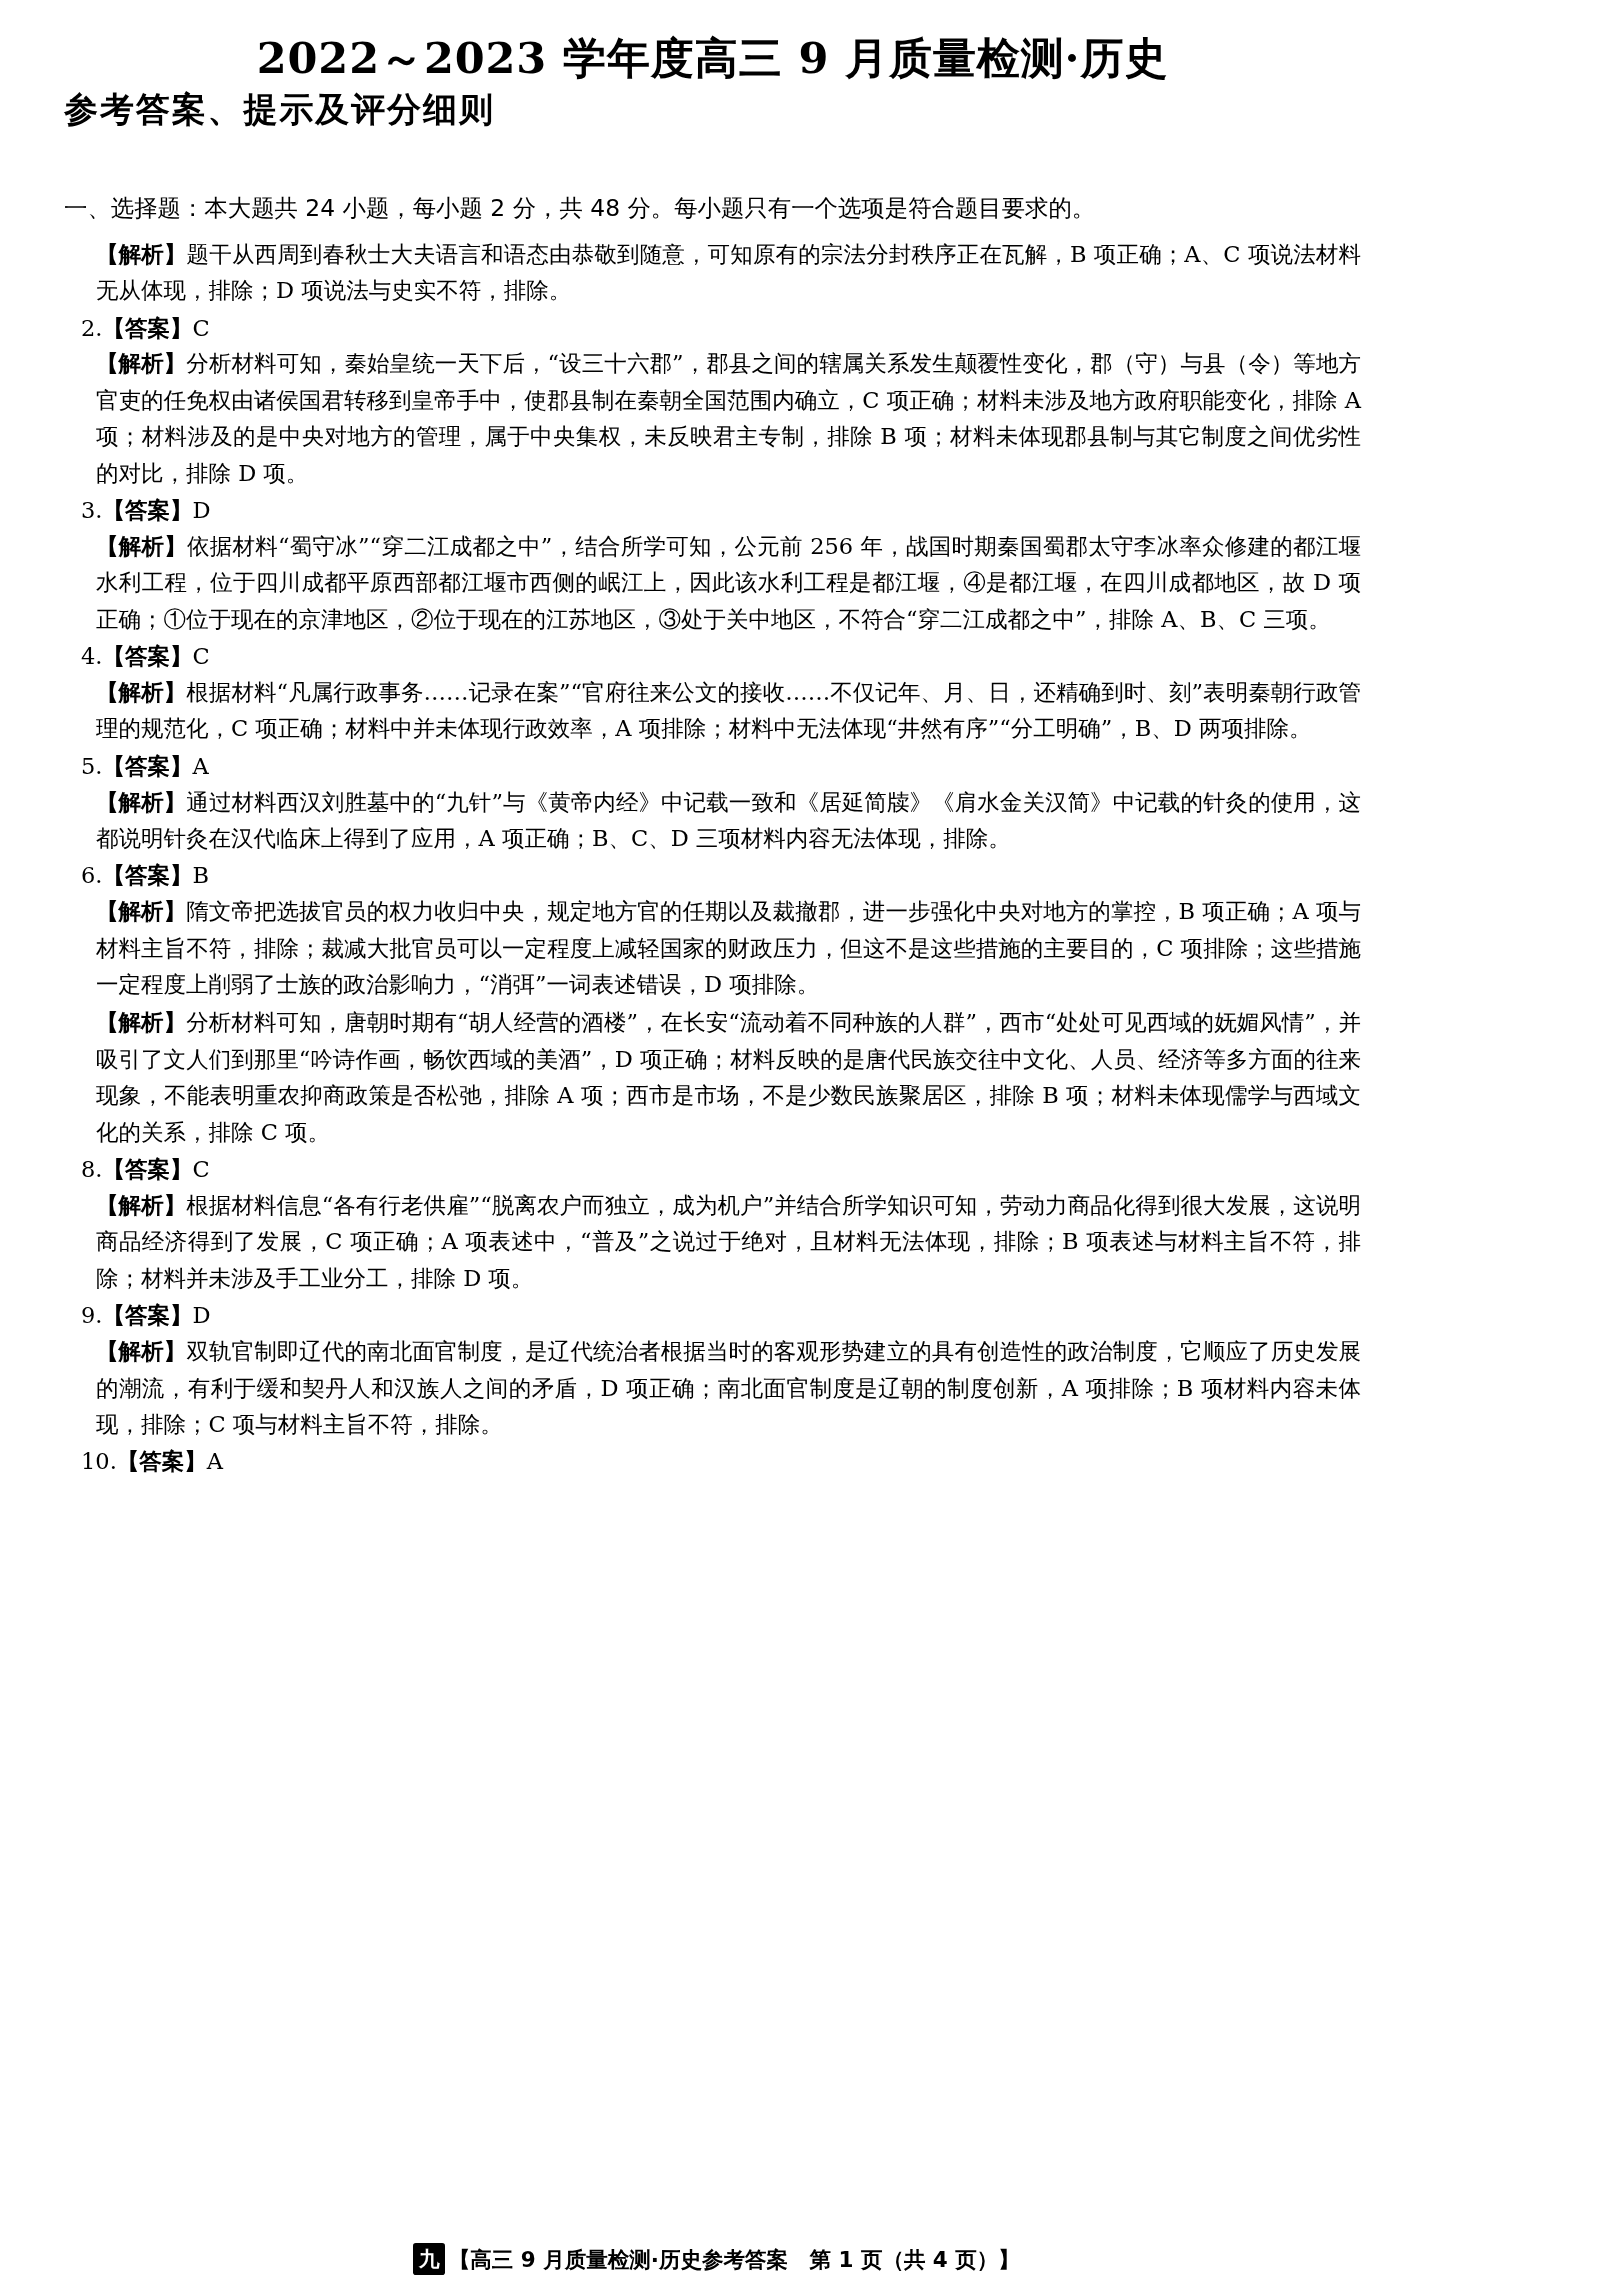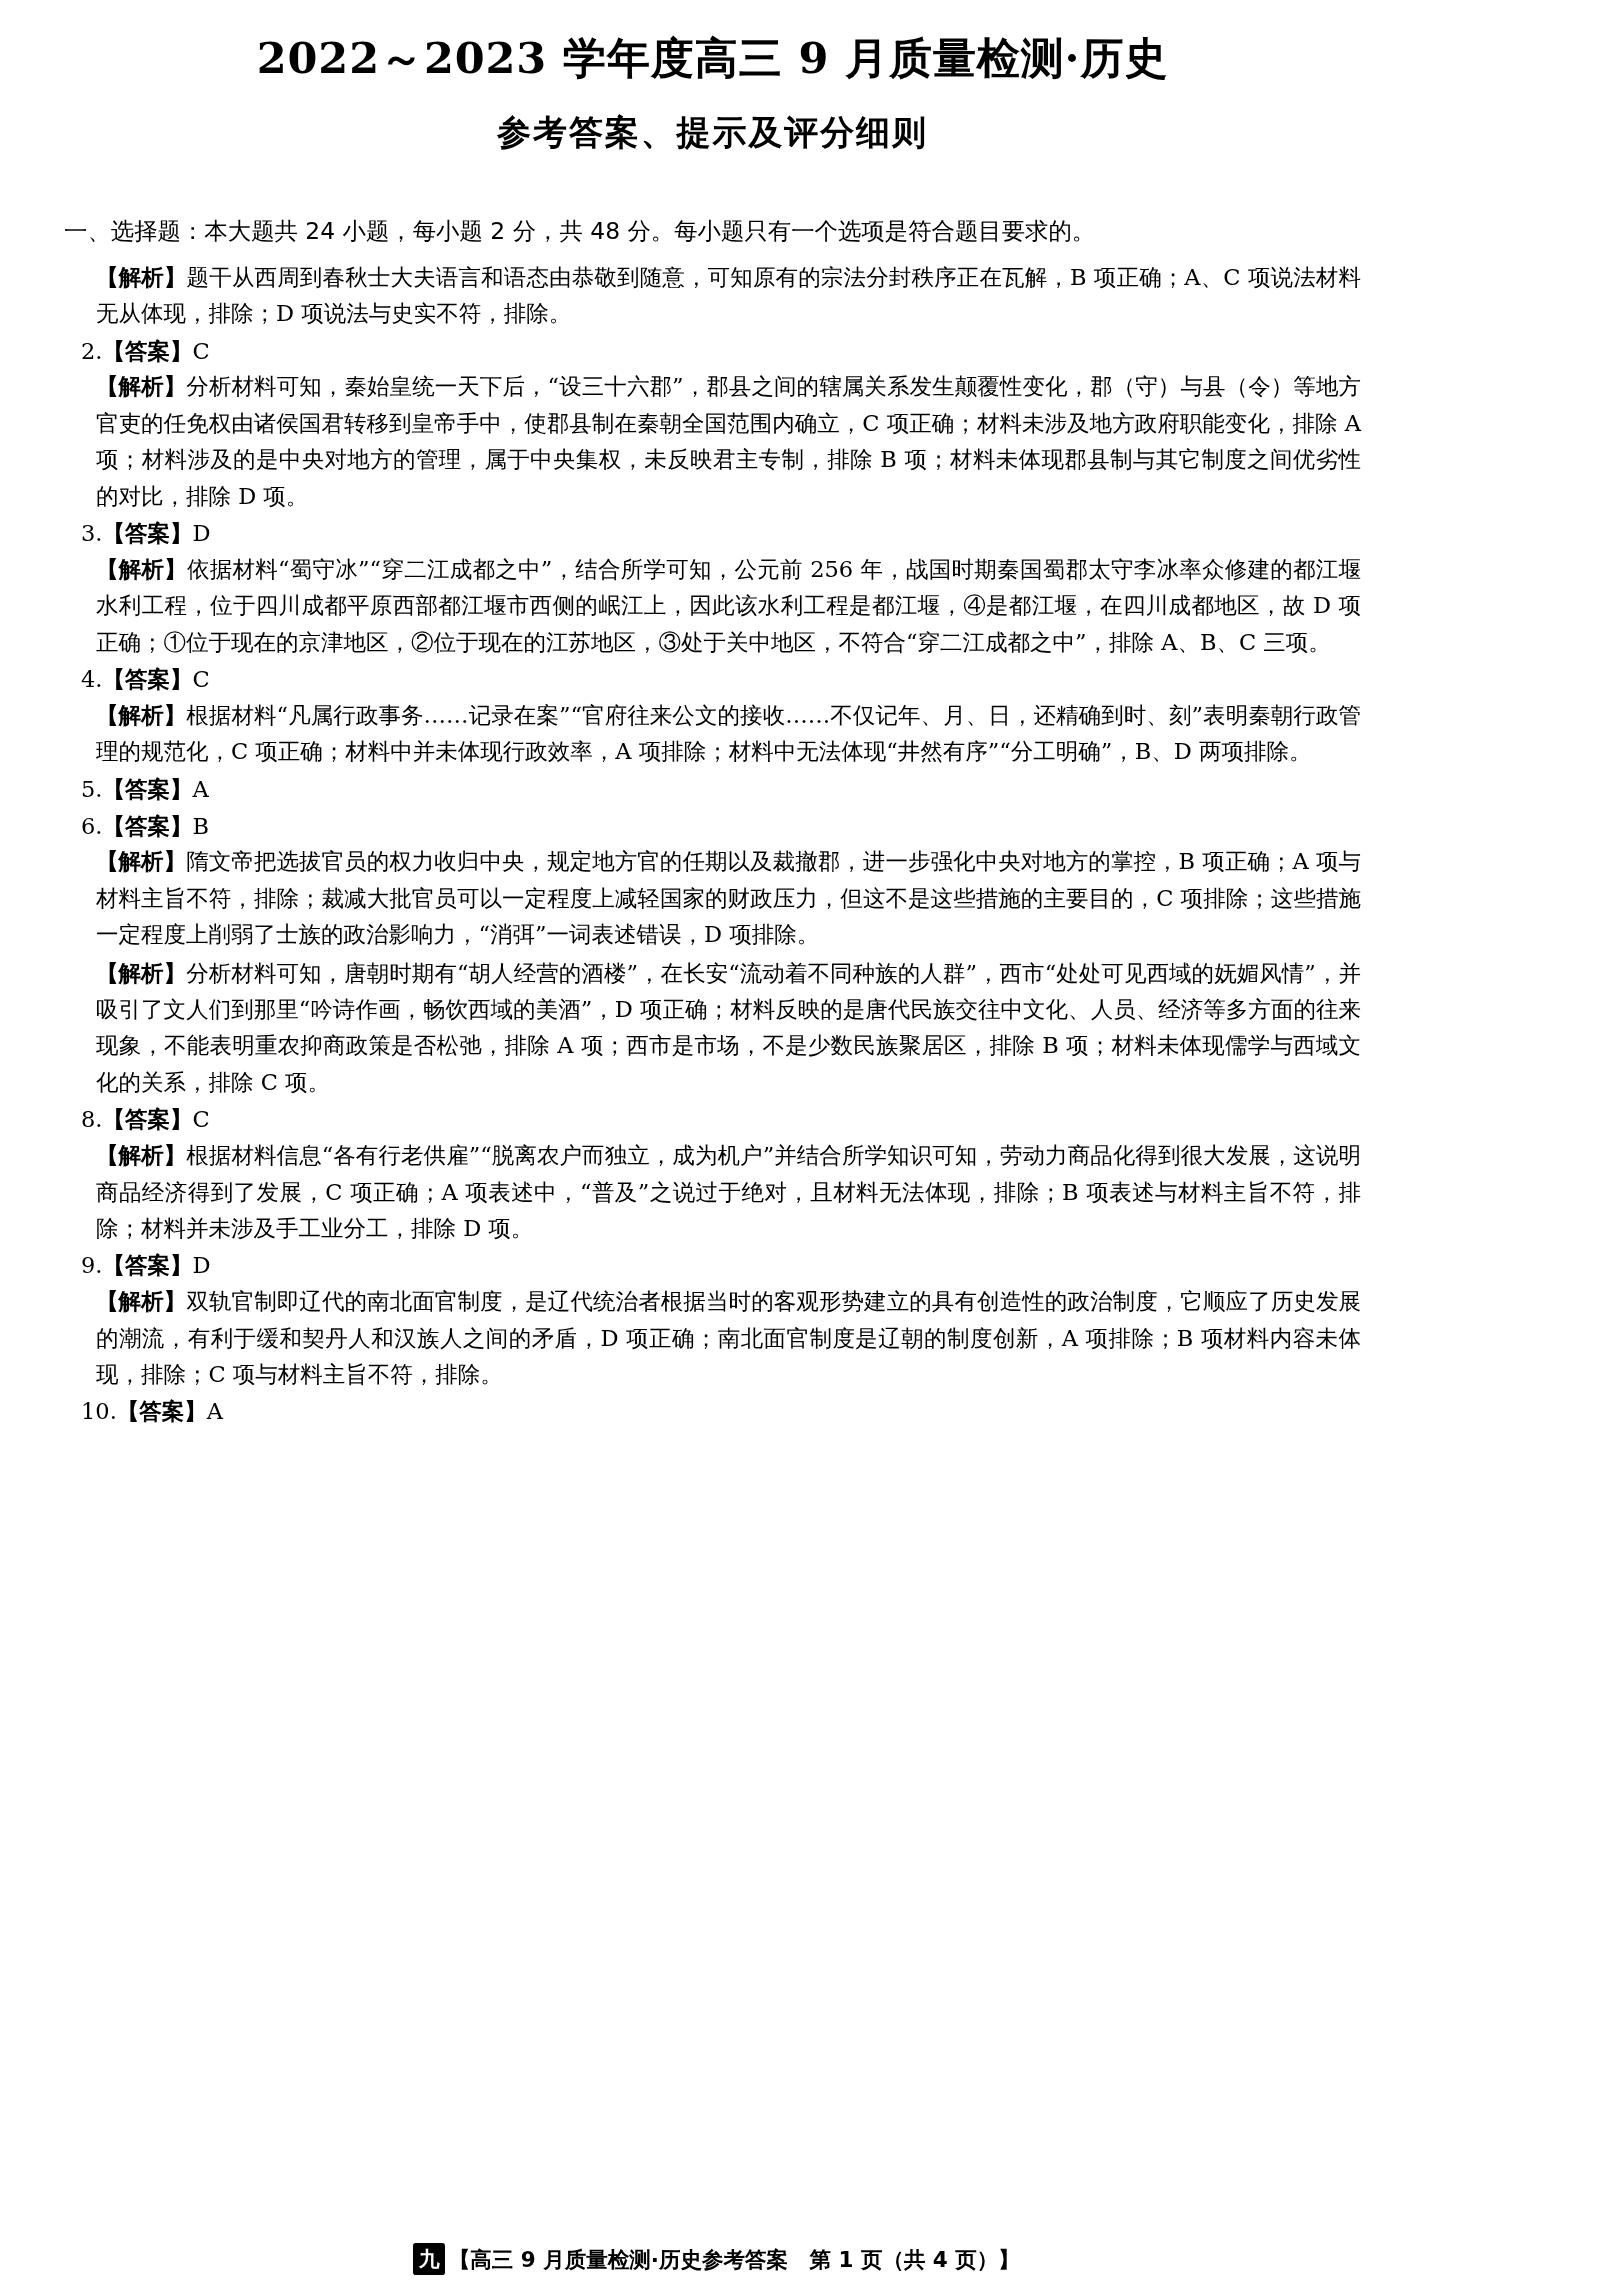--- a/index.html
+++ b/index.html
@@ -22,25 +22,24 @@
   .doc-title {
     text-align: center;
     font-size: 43px;
     font-weight: bold;
     letter-spacing: 0.9px;
     line-height: 1.25;
     margin-top: 7.5px;
     font-family: "DejaVu Serif", "Liberation Serif", serif;
   }
   .doc-subtitle {
-    text-align: center;
     font-size: 34px;
     font-weight: bold;
     letter-spacing: 1.9px;
-    margin-top: 25px;
+    margin-top: 2px;
     font-family: "DejaVu Sans", "Liberation Sans", sans-serif;
   }
   .section-heading {
     font-size: 23.4px;
     font-weight: normal;
     margin-top: 58px;
     margin-bottom: 9.4px;
     line-height: 1.5;
     font-family: "DejaVu Sans", "Liberation Sans", sans-serif;
   }
@@ -132,20 +131,23 @@
       </div>
       <div class="q-analysis">
         <span class="lbl">【解析】</span><span>根据材料“凡属行政事务……记录在案”“官府往来公文的接收……不仅记年、月、日，还精确到时、刻”表明秦朝行政管理的规范化，C 项正确；材料中并未体现行政效率，A 项排除；材料中无法体现“井然有序”“分工明确”，B、D 两项排除。</span>
       </div>
     </div>
 
     <div class="qblock">
       <div class="q-answer">
         <span>5.</span><span class="lbl">【答案】</span><span>A</span>
       </div>
+      <div class="q-analysis">
+        <span class="lbl">【解析】</span><span>通过材料西汉刘胜墓中的“九针”与《黄帝内经》中记载一致和《居延简牍》《肩水金关汉简》中记载的针灸的使用，这都说明针灸在汉代临床上得到了应用，A 项正确；B、C、D 三项材料内容无法体现，排除。</span>
+      </div>
     </div>
 
     <div class="qblock">
       <div class="q-answer">
         <span>6.</span><span class="lbl">【答案】</span><span>B</span>
       </div>
       <div class="q-analysis">
         <span class="lbl">【解析】</span><span>隋文帝把选拔官员的权力收归中央，规定地方官的任期以及裁撤郡，进一步强化中央对地方的掌控，B 项正确；A 项与材料主旨不符，排除；裁减大批官员可以一定程度上减轻国家的财政压力，但这不是这些措施的主要目的，C 项排除；这些措施一定程度上削弱了士族的政治影响力，“消弭”一词表述错误，D 项排除。</span>
       </div>
     </div>

